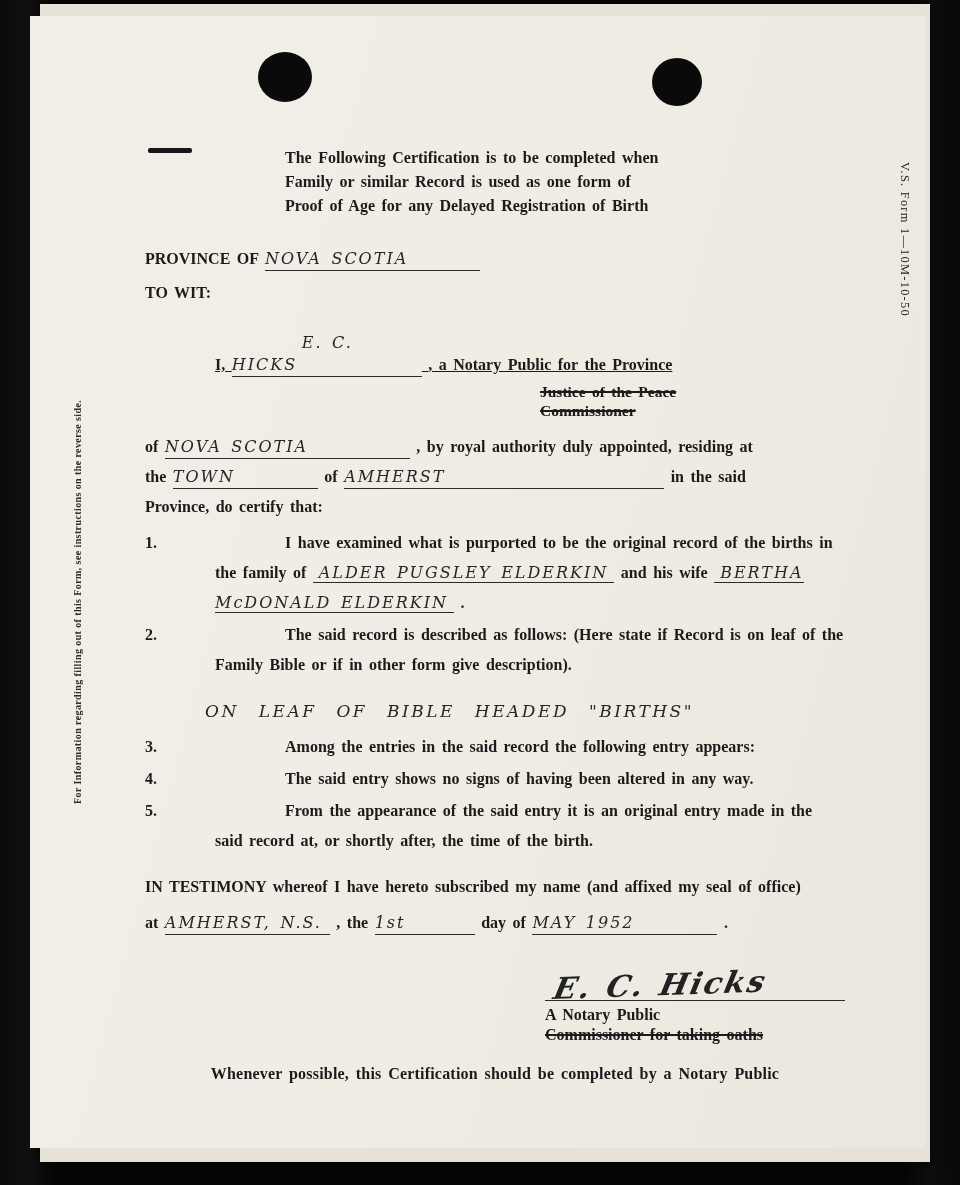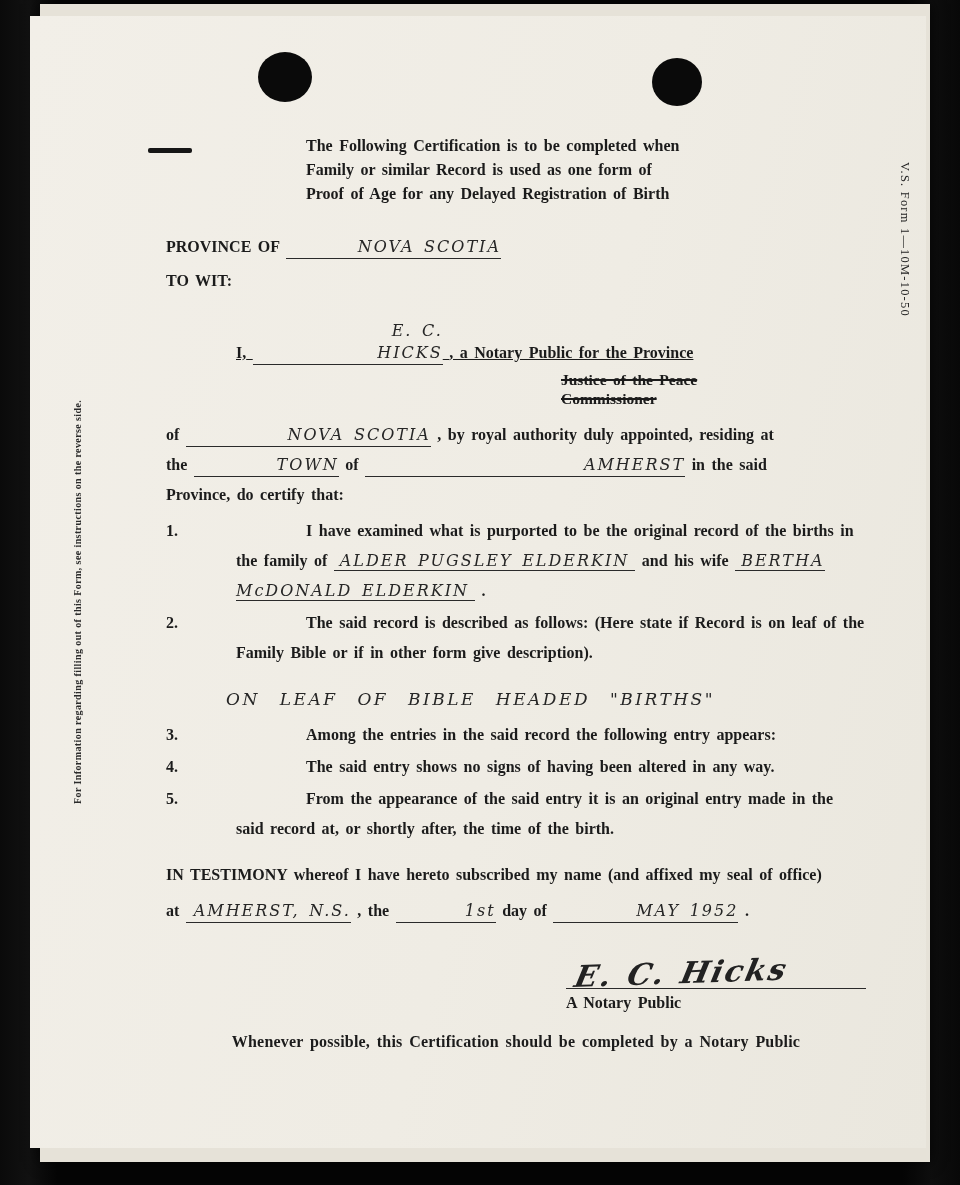--- a/index.html
+++ b/index.html
@@ -34,33 +34,33 @@
   }
   .vtext-left {
     position: absolute; top: 368px; left: 42px; height: 420px;
     writing-mode: vertical-rl; transform: rotate(180deg);
     font-size: 10px; font-weight: bold; letter-spacing: .4px; color: #2b2b2b;
     white-space: nowrap;
   }
   .dash-mark { position: absolute; left: 118px; top: 132px; width: 44px; height: 5px; background: #161616; border-radius: 2px; }
 
   .content {
-    position: absolute; left: 115px; top: 100px; width: 700px;
+    position: absolute; left: 115px; top: 112px; width: 700px;
     font-size: 16px; font-weight: bold; line-height: 30px;
-    word-spacing: 2.5px; color: #1b1b1b; margin-left: 21px;
+    word-spacing: 2.5px; color: #1b1b1b;
   }
   .b { font-weight: bold; }
 
   .hw {
     font-family: "DejaVu Serif", serif;
     font-style: italic; font-weight: 400;
     letter-spacing: 2px; color: #262626;
   }
   .blank {
-    display: inline-block; text-align: right;
+    display: inline-block; text-align: left;
     border-bottom: 1.5px solid #2a2a2a; line-height: 22px;
     vertical-align: baseline;
   }
   .hw-u { border-bottom: 1.5px solid #2a2a2a; padding: 0 6px; }
   .strike { text-decoration: line-through; text-decoration-thickness: 1.5px; }
 
   .header-note { margin: 18px 0 0 140px; width: 425px; }
   .header-note span { display: block; line-height: 24px; }
 
   .province-line { margin-top: 26px; }
@@ -206,20 +206,21 @@
         <span class="blank w185 hw">MAY 1952</span>
         <span class="b">.</span>
       </div>
 
       <div class="sig-row">
         <div class="sig-block">
           <div class="sig-line">
             <span class="sig-script">E. C. Hicks</span>
           </div>
           <div class="sig-title b">A Notary Public</div>
+          <div class="sig-title b strike">Commissioner for taking oaths</div>
         </div>
       </div>
 
       <div class="footer-line b">Whenever possible, this Certification should be completed by a Notary  Public</div>
 
     </div>
   </div>
 </div>
 
 </body></html>

